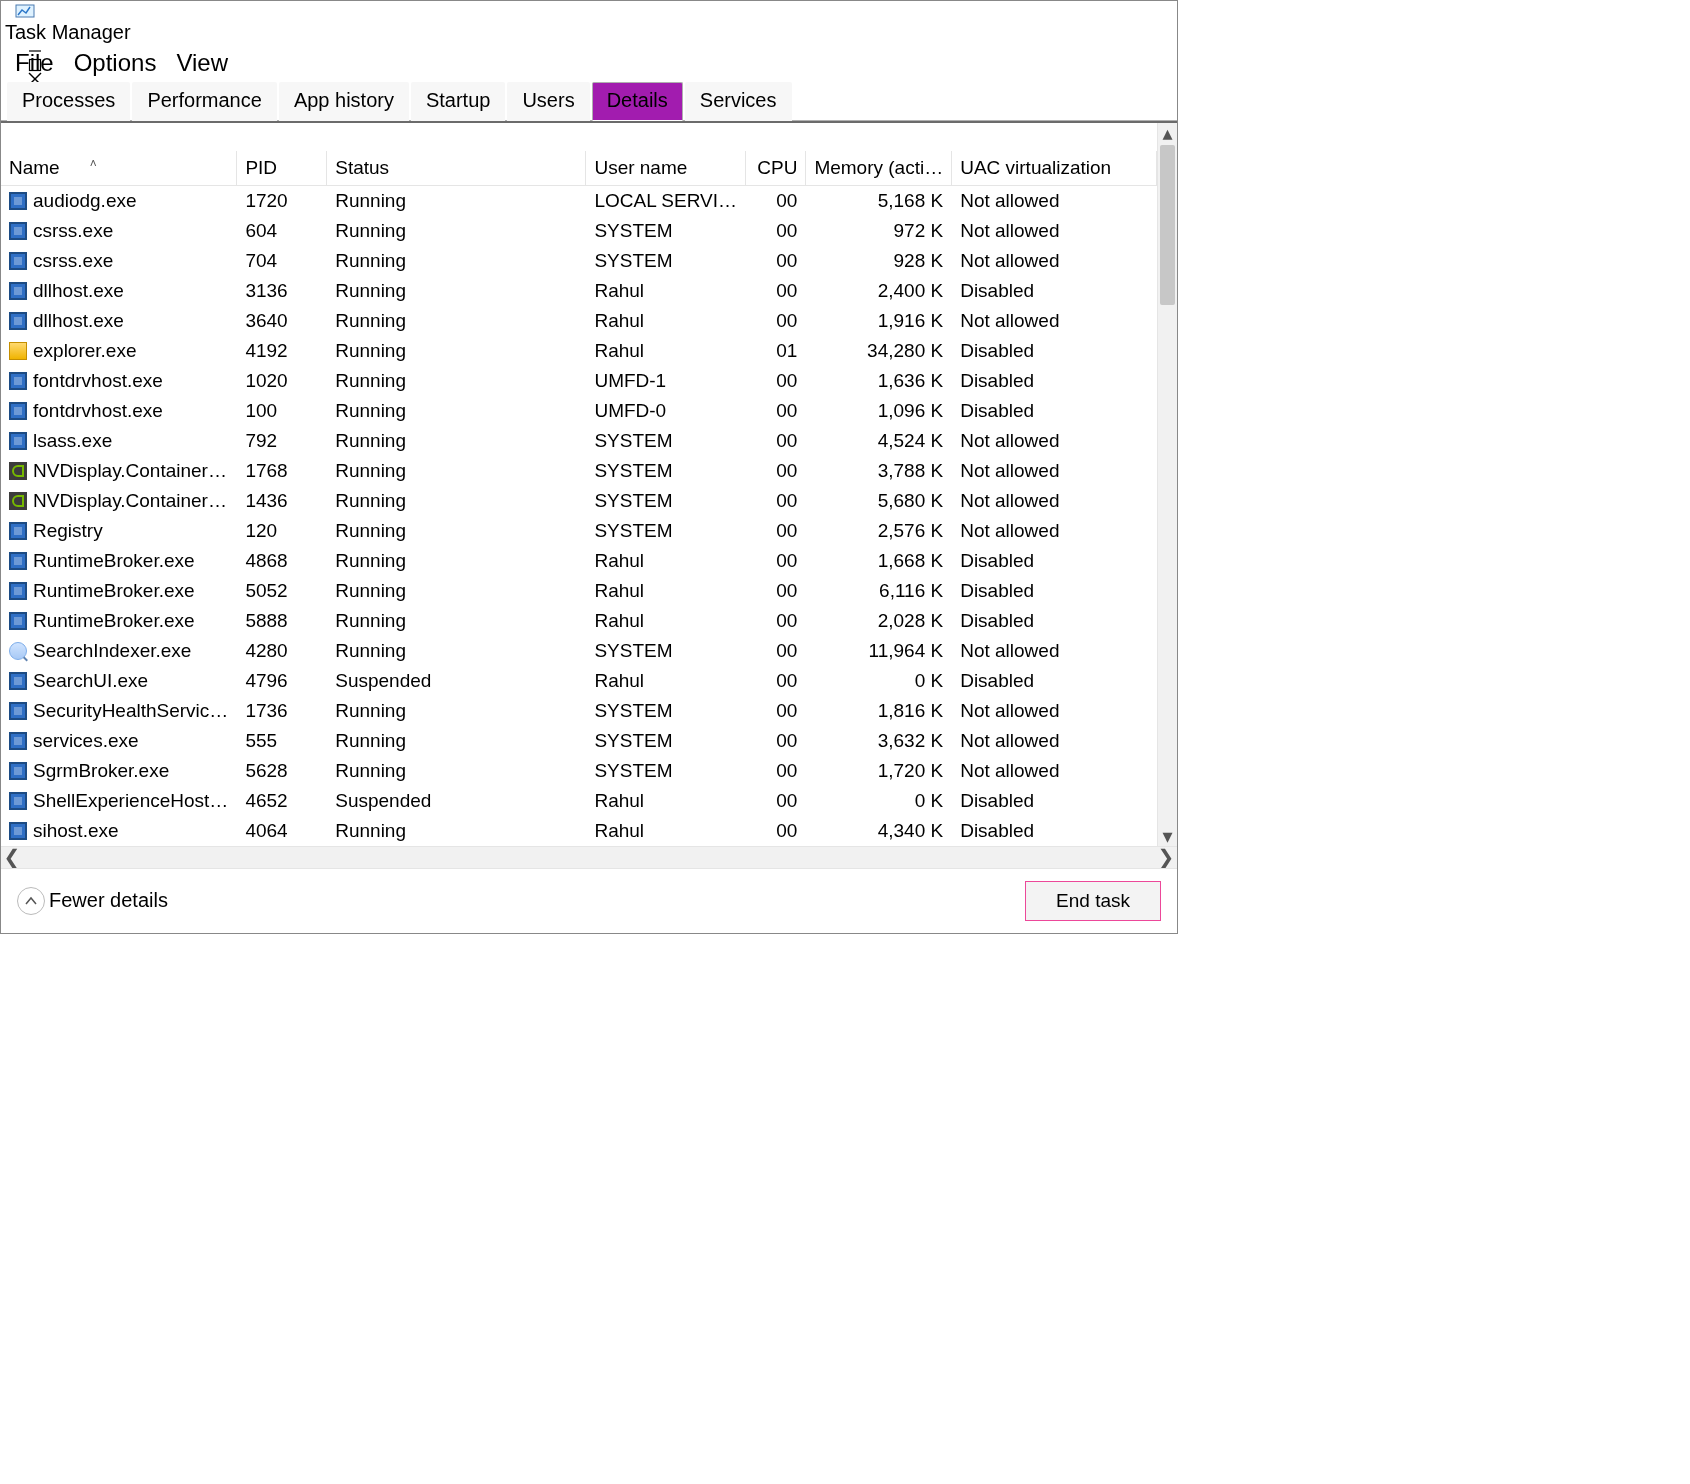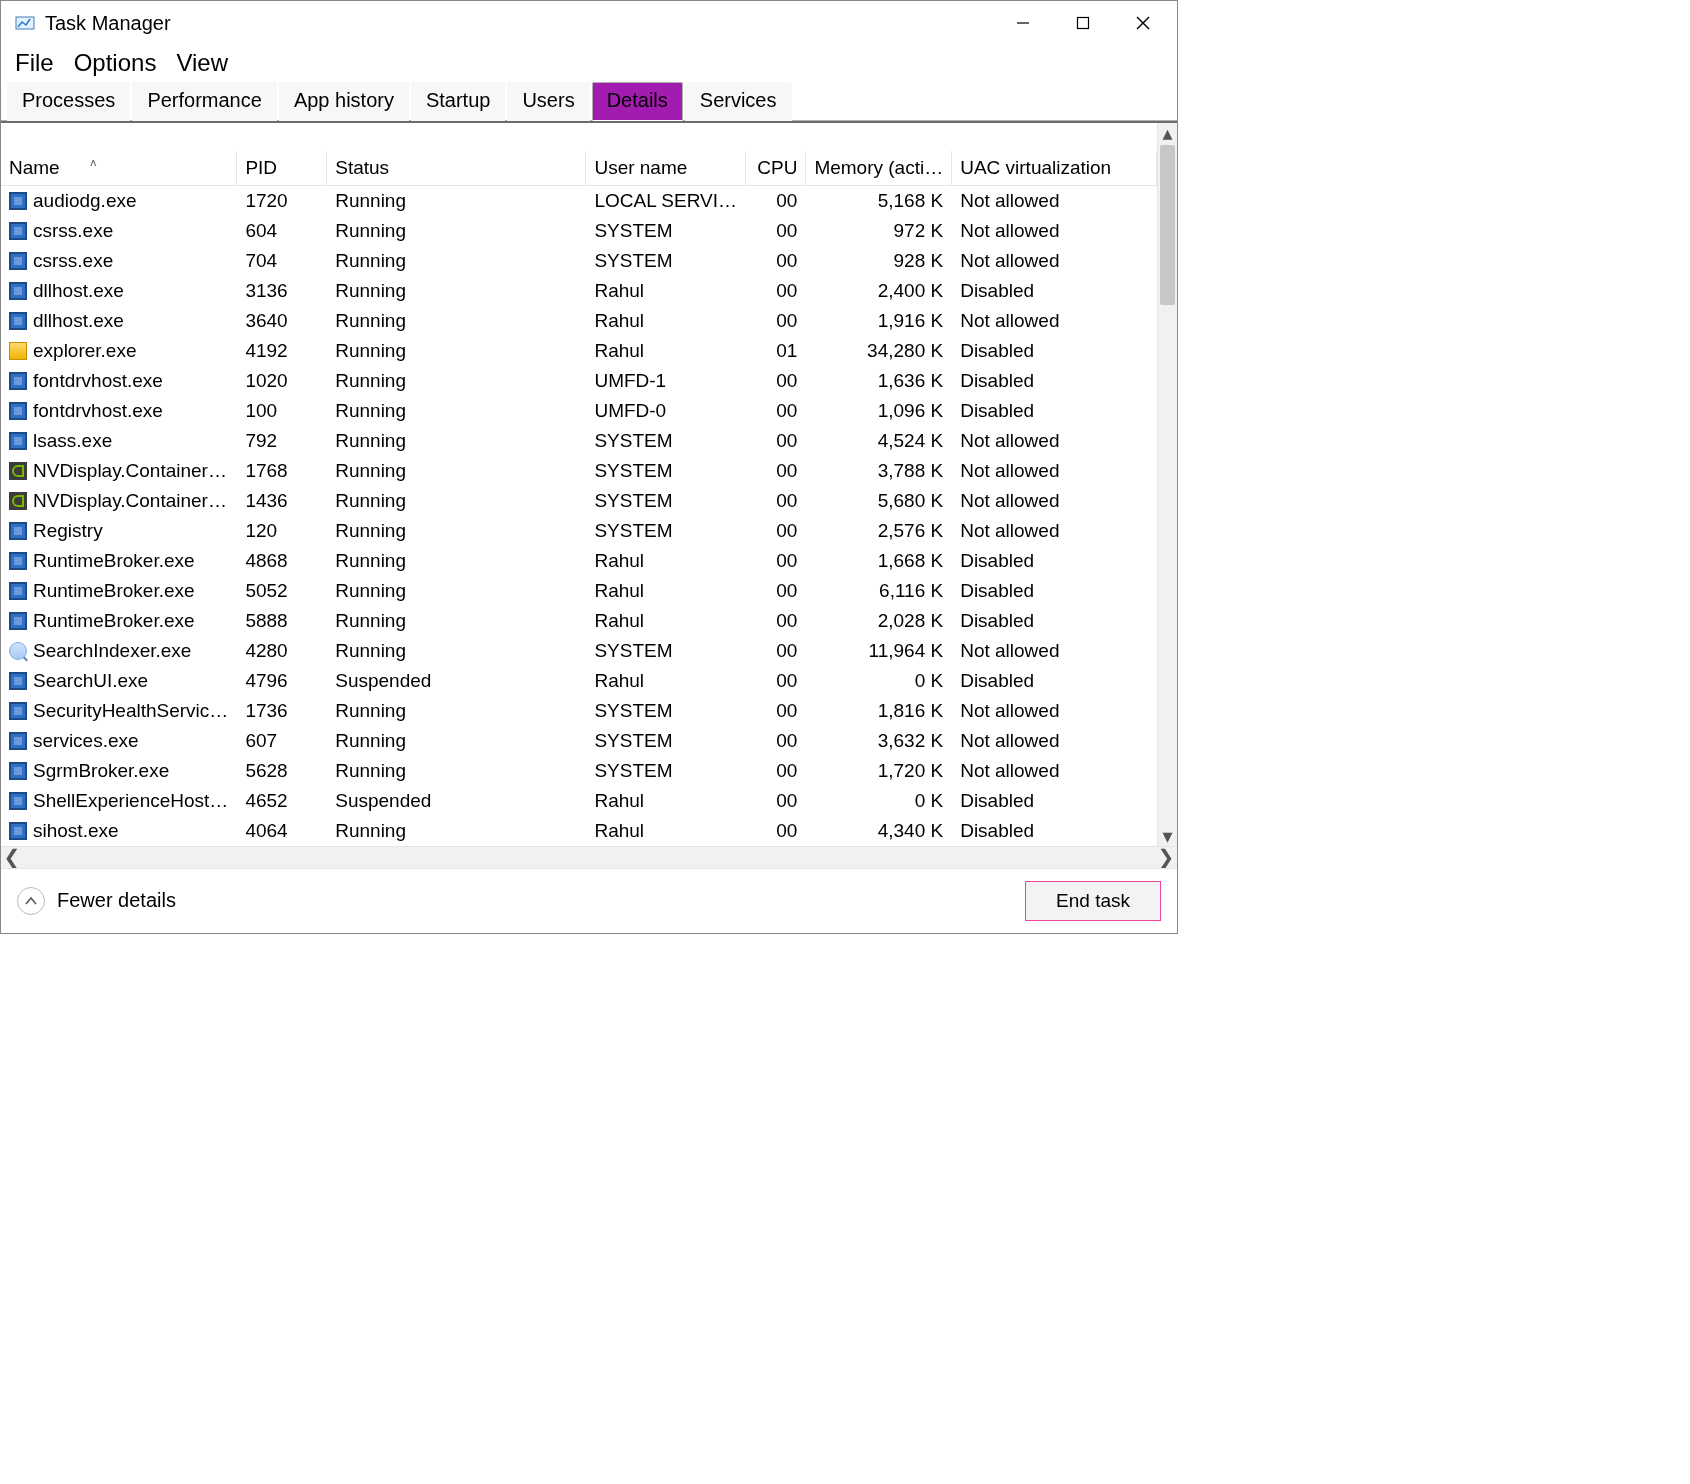--- a/index.html
+++ b/index.html
@@ -1,20 +1,20 @@
 <!DOCTYPE html>
 <html><head>
 <meta charset="utf-8">
 <style>
   * { box-sizing: border-box; }
   html, body { margin:0; padding:0; font-family: "Segoe UI", Arial, sans-serif; font-size:20px; color:#000; background:#fff; }
   body { width:1178px; border:1px solid #888; display:flex; flex-direction:column; }
 
   
-  .titlebar { height:44px; display:flex; align-items:center; padding:0 4px; }
+  .titlebar { height:44px; display:flex; align-items:flex-start; padding:0 4px;flex-direction:column; }
   .titlebar .app-icon { width:24px; height:24px; margin:0 8px; display:flex; align-items:center; justify-content:center; }
   .titlebar .title { flex:0 0 auto; font-size:20px; }
   .titlebar .spacer { flex:1; }
   .winbtn { width:60px; height:44px; display:flex; align-items:center; justify-content:center; cursor:default; }
   .winbtn svg { display:block; }
 
   
   .menubar { height:36px; display:flex; align-items:center; padding:0 4px; }
   .menuitem { padding:2px 10px; font-size:24px; }
 
@@ -61,21 +61,21 @@
   .vscroll .arrow { position:absolute; left:0; right:0; height:20px; display:flex; align-items:center; justify-content:center; color:#555;}
   .vscroll .arrow.up { top:0; }
   .vscroll .arrow.down { bottom:0; }
   .vscroll .thumb { position:absolute; left:2px; right:2px; top:22px; height:160px; background:#c7c7c7; border-radius:2px;}
 
   
   .hscroll { height:22px; background:#f1f1f1; display:flex; align-items:center; justify-content:space-between; border-top:1px solid #e5e5e5; }
   .hscroll .harrow { width:22px; text-align:center; color:#555; }
 
   
-  .footer { display:flex; align-items:center; padding:12px 16px; gap:12px; border-top:1px solid #e5e5e5;}
+  .footer { display:flex; align-items:center; padding:12px 16px; gap:4px; border-top:1px solid #e5e5e5;}
   .fewer-circle { width:28px; height:28px; border:1px solid #bbb; border-radius:50%; display:flex; align-items:center; justify-content:center; }
   .fewer-circle svg{display:block}
   .footer .spacer { flex:1; }
   .endtask { padding:8px 30px; background:#f3f3f3; border:1px solid #ec4899; font-size:19px;}
 </style>
 </head>
 <body>
 
 <div class="titlebar">
   <span class="app-icon">
@@ -397,21 +397,21 @@
             <td class="col-mem">1,816 K</td>
             <td class="col-uac">Not allowed</td>
           </tr>
           <tr>
             <td class="col-name">
               <div class="namecell">
                 <span class="proc-icon ico-generic"></span>
                 <span>services.exe</span>
               </div>
             </td>
-            <td class="col-pid">607</td>
+            <td class="col-pid">555</td>
             <td class="col-status">Running</td>
             <td class="col-user">SYSTEM</td>
             <td class="col-cpu">00</td>
             <td class="col-mem">3,632 K</td>
             <td class="col-uac">Not allowed</td>
           </tr>
           <tr>
             <td class="col-name">
               <div class="namecell">
                 <span class="proc-icon ico-generic"></span>

